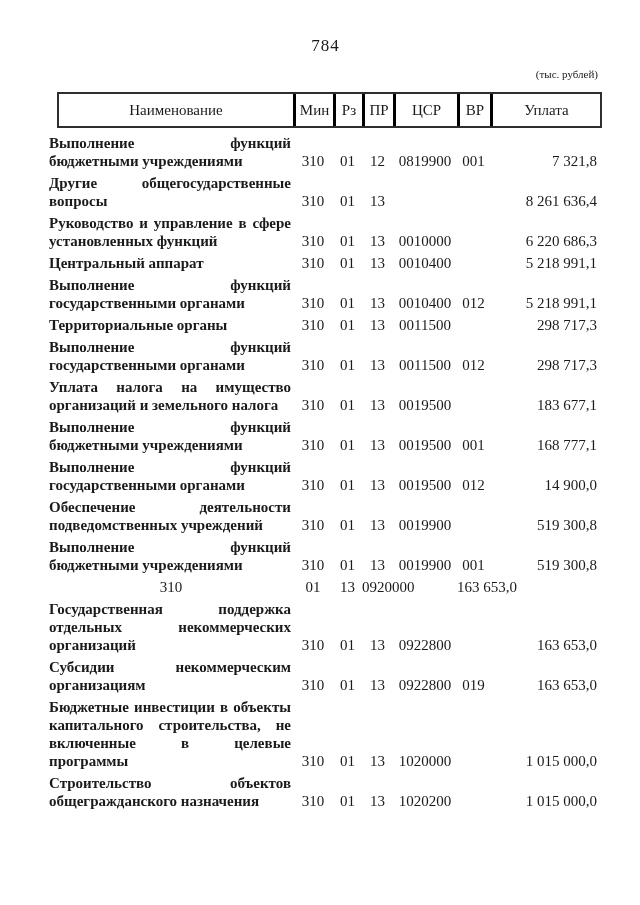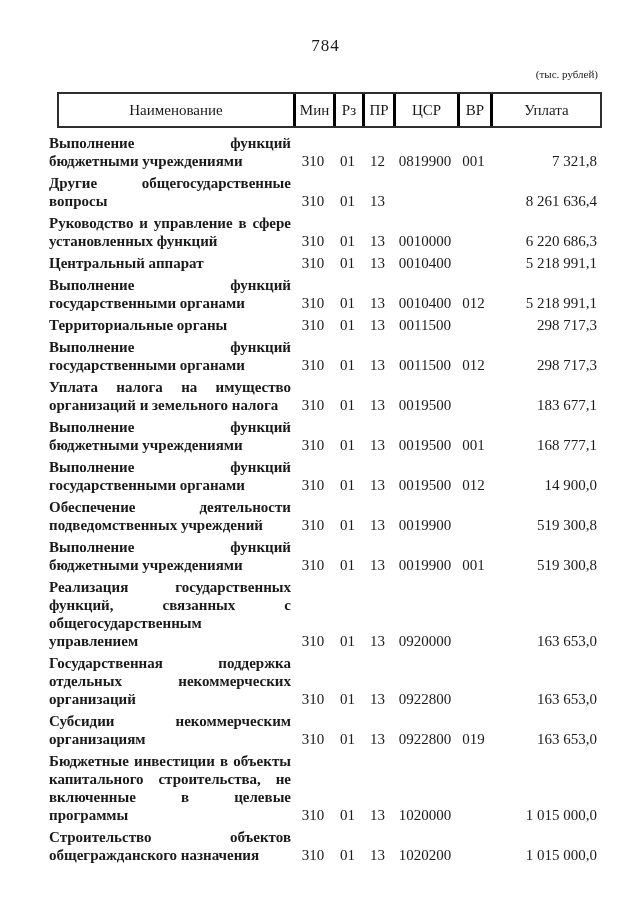--- a/index.html
+++ b/index.html
@@ -256,35 +256,20 @@
           <div class="lline">бюджетными учреждениями</div>
         </div>
         <div class="cell-min num">310</div>
         <div class="cell-rz num">01</div>
         <div class="cell-pr num">13</div>
         <div class="cell-csr num">0019900</div>
         <div class="cell-vr num">001</div>
         <div class="cell-sum">519 300,8</div>
       </div>
       <div class="trow">
-        <div class="cell-name">
-          <div class="jline">
-            <span>Реализация</span>
-            <span>государственных</span>
-          </div>
-          <div class="jline">
-            <span>функций,</span>
-            <span>связанных</span>
-            <span>с</span>
-          </div>
-          <div class="jline">
-            <span>общегосударственным</span>
-          </div>
-          <div class="lline">управлением</div>
-        </div>
         <div class="cell-min num">310</div>
         <div class="cell-rz num">01</div>
         <div class="cell-pr num">13</div>
         <div class="cell-csr num">0920000</div>
         <div class="cell-vr num"></div>
         <div class="cell-sum">163 653,0</div>
       </div>
       <div class="trow">
         <div class="cell-name">
           <div class="jline">

